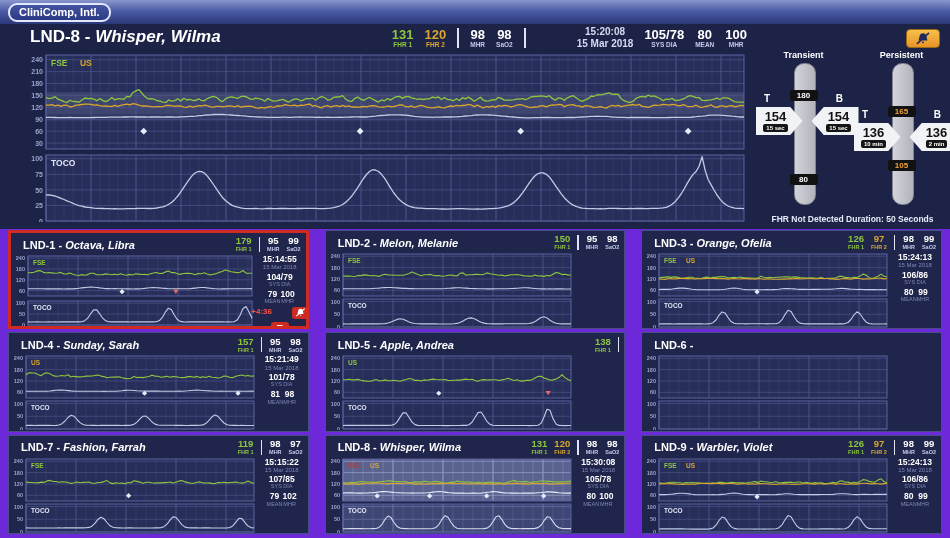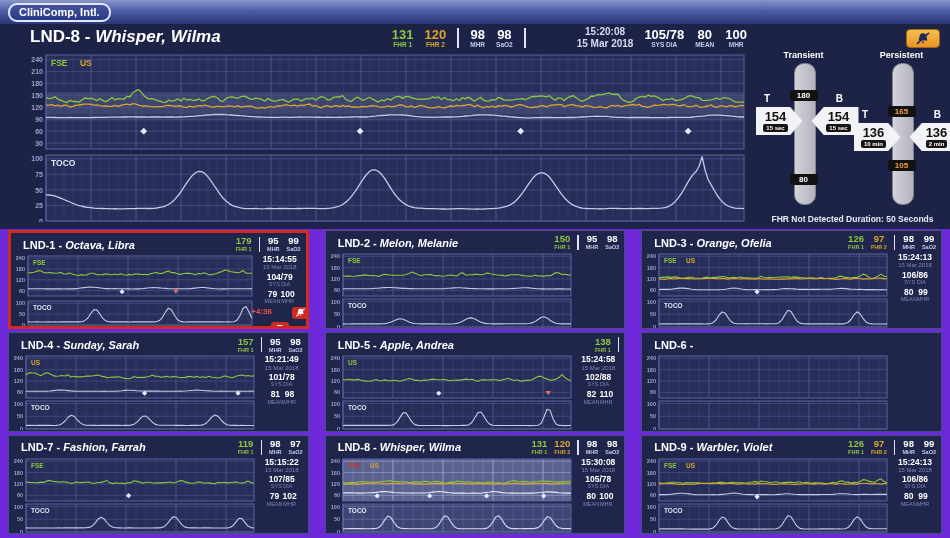--- a/index.html
+++ b/index.html
@@ -967,37 +967,20 @@
                 <text x="12" y="5.635454545454545" text-anchor="end" fill="#9aa3cf" font-size="5.5" font-weight="bold">100</text>
                 <line x1="15" y1="16.272727272727273" x2="243" y2="16.272727272727273" stroke="#4a5389" stroke-width="0.7"></line>
                 <text x="12" y="18.362727272727273" text-anchor="end" fill="#9aa3cf" font-size="5.5" font-weight="bold">50</text>
                 <line x1="15" y1="29" x2="243" y2="29" stroke="#4a5389" stroke-width="0.7"></line>
                 <text x="12" y="31.09" text-anchor="end" fill="#9aa3cf" font-size="5.5" font-weight="bold">0</text>
                 <rect x="15" y="1" width="228" height="28" fill="none" stroke="#5a63a0" stroke-width="1"></rect>
                 <polyline points="15.0,25.5 18.0,25.4 21.0,25.4 24.0,25.4 27.0,25.4 30.0,25.4 33.0,25.4 36.0,25.4 39.0,25.4 42.0,25.4 45.0,25.4 48.0,25.4 51.0,25.4 54.0,25.4 57.0,25.4 60.0,25.4 63.0,25.3 66.0,24.6 69.0,22.1 72.0,17.4 75.0,12.9 78.0,12.9 81.0,17.3 84.0,22.1 87.0,24.6 90.0,25.4 93.0,25.5 96.0,25.5 99.0,25.5 102.0,25.5 105.0,25.5 108.0,25.5 111.0,25.5 114.0,25.5 117.0,25.6 120.0,25.6 123.0,25.5 126.0,25.5 129.0,25.5 132.0,25.5 135.0,25.4 138.0,25.4 141.0,24.7 144.0,22.3 147.0,17.5 150.0,12.6 153.0,12.0 156.0,16.4 159.0,21.6 162.0,24.4 165.0,25.3 168.0,25.5 171.0,25.5 174.0,25.5 177.0,25.5 180.0,25.5 183.0,25.5 186.0,25.5 189.0,25.5 192.0,25.5 195.0,25.5 198.0,25.5 201.0,25.6 204.0,25.5 207.0,25.5 210.0,25.3 213.0,23.4 216.0,17.0 219.0,9.2 222.0,10.3 225.0,18.6 228.0,24.0 231.0,25.4 234.0,25.5 237.0,25.6 240.0,25.5 243.0,25.5" fill="none" stroke="#c4cbe6" stroke-width="1.1" stroke-linejoin="round"></polyline>
                 <text x="20" y="9.5" fill="#e2e6f6" font-size="6.5" font-weight="bold">TOCO</text>
               </svg></div>
       </div>
-      <div class="pside">
-        <div class="stime">15:24:58</div>
-        <div class="sdate">15 Mar 2018</div>
-        <div class="sbp">102/88</div>
-        <div class="sbp-l">SYS DIA</div>
-        <div class="srow">
-          <div class="vb2">
-                <span class="num">82</span>
-                <span class="lbl">MEAN</span>
-              </div>
-          <div class="vb2">
-                <span class="num">110</span>
-                <span class="lbl">MHR</span>
-              </div>
-        </div>
-
-      </div>
     </div>
   </div>
       <div class="panel">
     <div class="phead">
       <div class="ptitle">
         <span class="tid">LND-6 -</span>
         <span class="tname"></span>
       </div>
 
     </div>

